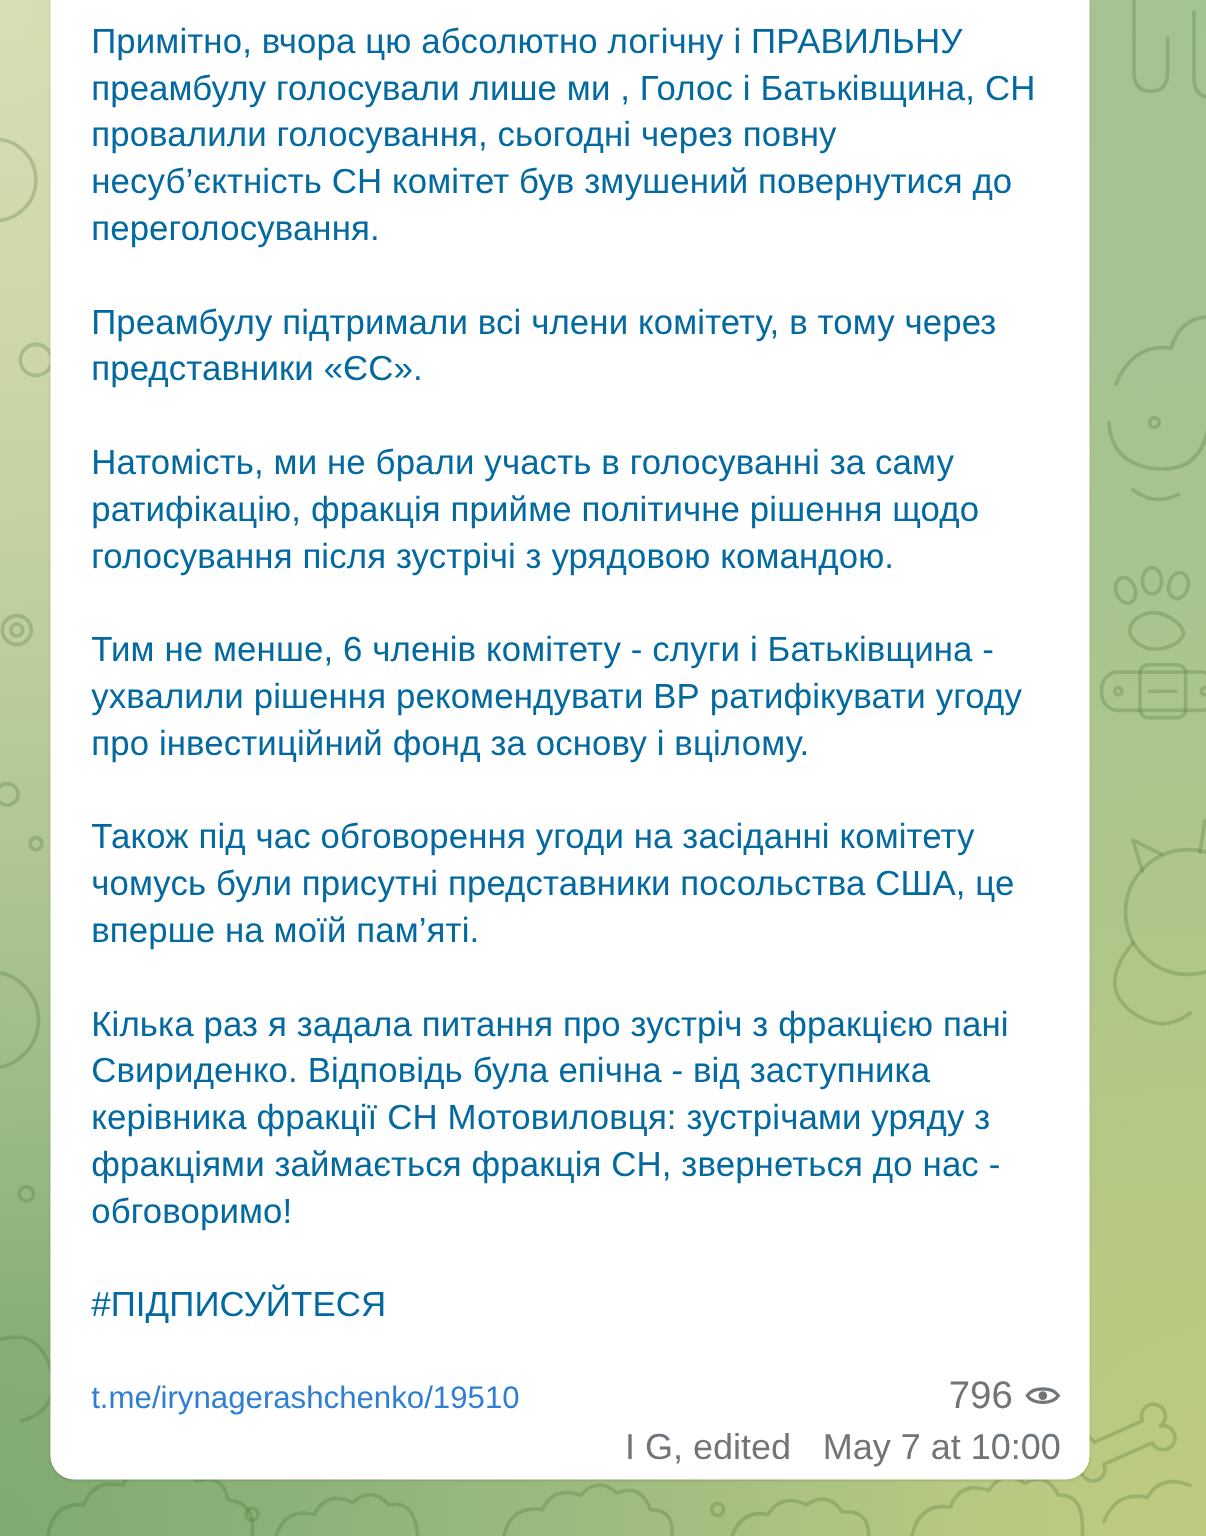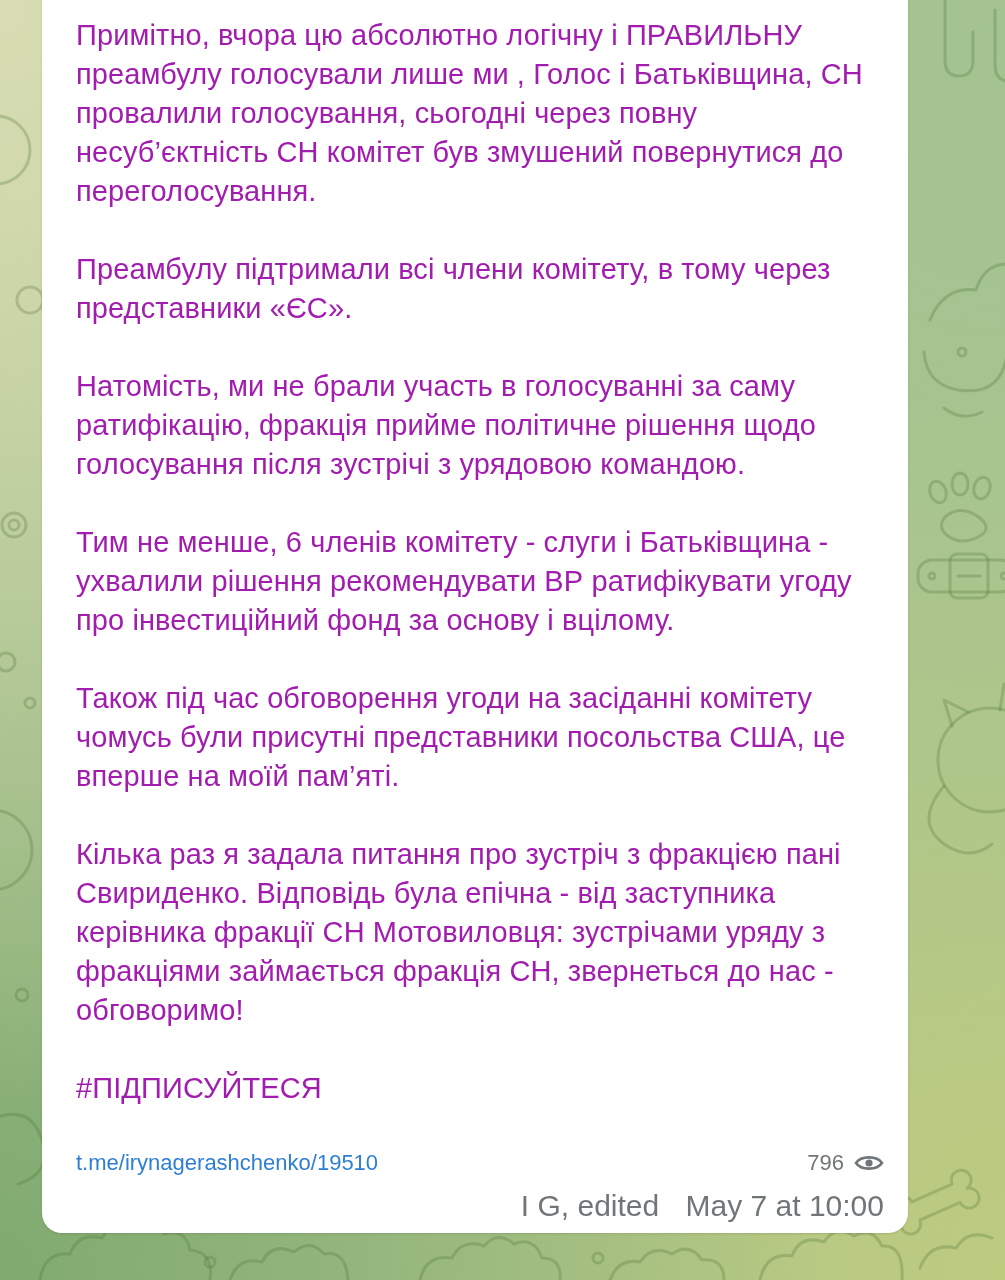--- a/index.html
+++ b/index.html
@@ -22,34 +22,34 @@
   .bubble{
     position:absolute;left:42px;top:0;width:866px;height:1233px;
     background:#ffffff;
     border-radius:0 0 20px 20px;
     box-sizing:border-box;
     padding:16px 24px 18px 34px;
     box-shadow:0 1px 2px rgba(60,80,50,0.18);
   }
   .msg-text p{
     margin:0 0 39px 0;
-    font-size:29px;line-height:39px;color:#a21caf;
+    font-size:29px;line-height:39px;color:#0369a1;
     letter-spacing:0.1px;
   }
   .msg-text p.hashtag{margin-bottom:36px;}
   .footer-row{
     display:flex;justify-content:space-between;align-items:baseline;
     margin-top:2px;
   }
   .msg-link{
-    font-size:22px;line-height:38px;color:#2e7fd4;text-decoration:none;cursor:pointer;
+    font-size:26px;line-height:38px;color:#2e7fd4;text-decoration:none;cursor:pointer;
   }
   .views{
     display:flex;align-items:center;gap:10px;
-    color:#707579;font-size:22px;
+    color:#707579;font-size:32px;
   }
   .views .eye{display:inline-block;}
   .meta-row{
     margin-top:8px;text-align:right;color:#707579;font-size:30px;line-height:32px;
   }
   .meta-row .time{margin-left:18px;}
 </style>
 </head>
 <body>
 

